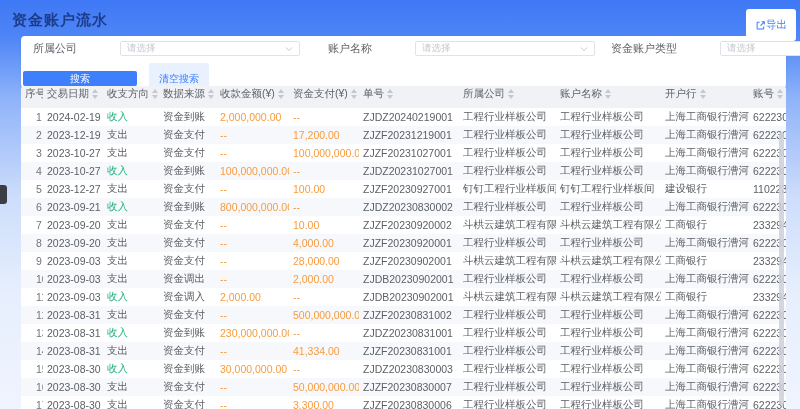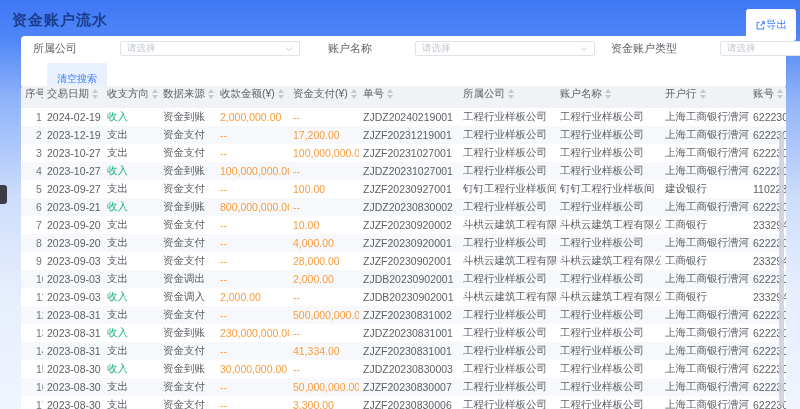--- a/index.html
+++ b/index.html
@@ -41,21 +41,21 @@
     margin-left:auto; margin-right:2px; display:flex; align-items:center; gap:3px;
     color:#3d7ffc; font-size:10.5px; cursor:pointer; white-space:nowrap;
   }
   .b-row{ display:flex; align-items:center; margin-top:7px; padding-left:2px; }
   .search-btn{
     width:114px; height:15px; background:#3d7ffc; color:#fff; border:none;
     border-radius:2px; font-size:10px; cursor:pointer; font-family:inherit;
     display:flex; align-items:center; justify-content:center;
   }
   .clear-btn{
-    margin-left:24px; height:31px; padding:0 10px; background:#e9f1fe; color:#3d7ffc;
+    margin-left:12px; height:31px; padding:0 10px; background:#e9f1fe; color:#3d7ffc;
     border:none; border-radius:2px; font-size:10px; cursor:pointer; font-family:inherit;
     display:flex; align-items:center; justify-content:center;
   }
   
   .table-card{
     position:absolute; left:21px; top:86px; width:765px; height:323px;
     background:#ffffff; border-radius:4px 4px 0 0; overflow:hidden;
   }
   table{ border-collapse:collapse; table-layout:fixed; width:838px; }
   th{
@@ -138,20 +138,21 @@
     <div class="expand-link">
       <span class="chev">
         <svg width="9" height="9" viewBox="0 0 8 8">
             <path d="M1 2.5l3 3 3-3" stroke="#3d7ffc" stroke-width="1.1" fill="none"></path>
           </svg>
       </span>
 
     </div>
   </div>
   <div class="b-row">
+    <button class="search-btn">搜索</button>
     <button class="clear-btn">清空搜索</button>
   </div>
 </div>
 
 <div class="table-card">
   <table>
     <colgroup>
       <col style="width:22px">
         <col style="width:60px">
         <col style="width:56px">
@@ -257,21 +258,21 @@
           <td class="amt">100,000,000.00</td>
           <td class="amt">--</td>
           <td>ZJDZ20231027001</td>
           <td>工程行业样板公司</td>
           <td>工程行业样板公司</td>
           <td>上海工商银行漕河泾支行</td>
           <td>6222301113</td>
         </tr>
         <tr>
           <td class="num">5</td>
-          <td>2023-09-27</td>
+          <td>2023-12-27</td>
           <td class="dir-out">支出</td>
           <td>资金支付</td>
           <td class="amt">--</td>
           <td class="amt">100.00</td>
           <td>ZJZF20230927001</td>
           <td>钉钉工程行业样板间</td>
           <td>钉钉工程行业样板间</td>
           <td>建设银行</td>
           <td>1102238237</td>
         </tr>

